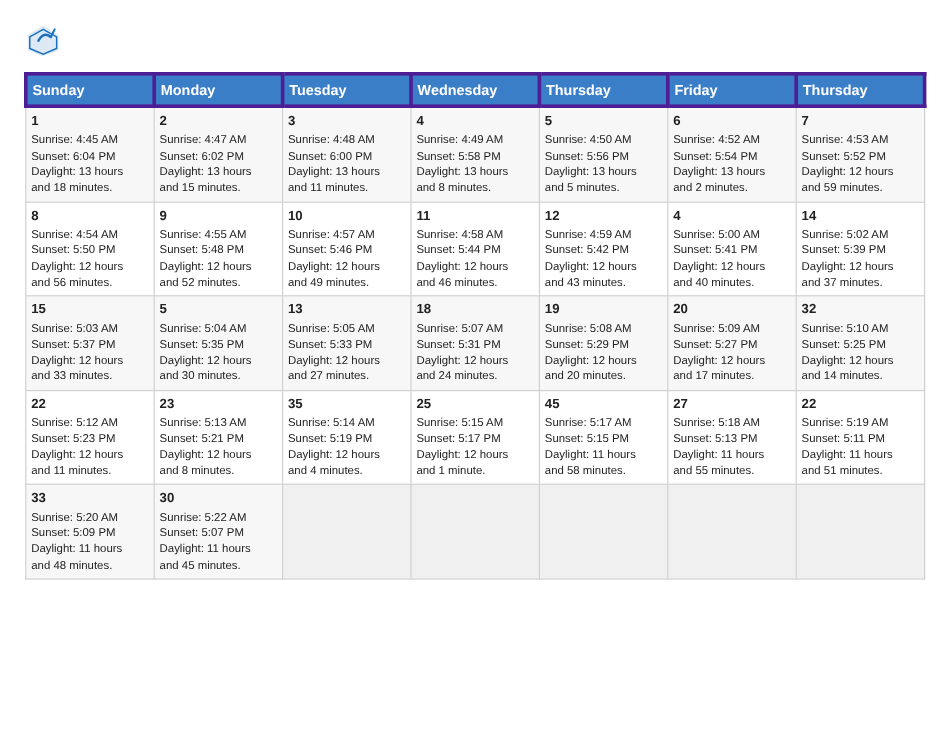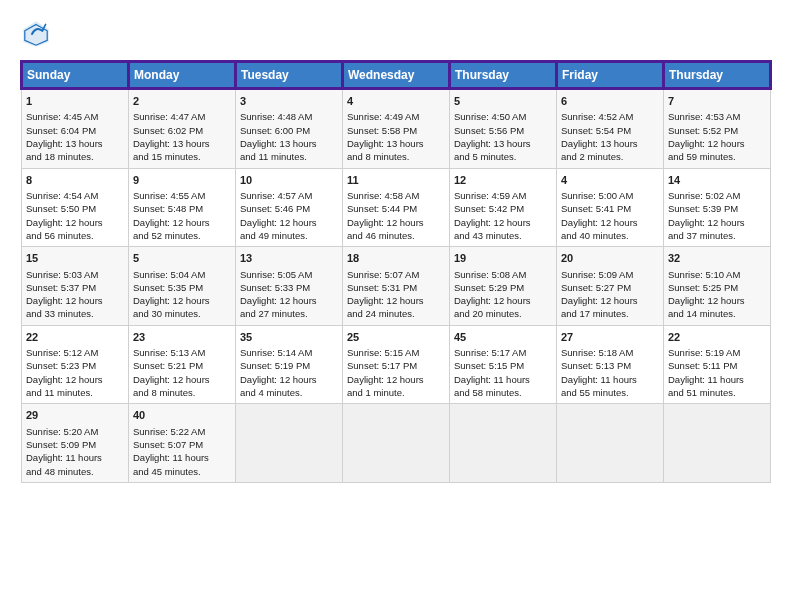--- a/index.html
+++ b/index.html
@@ -151,22 +151,22 @@
         <tr>
           <td><span class="day-num">22</span>Sunrise: 5:12 AM<br>Sunset: 5:23 PM<br>Daylight: 12 hours<br>and 11 minutes.<br></td>
           <td><span class="day-num">23</span>Sunrise: 5:13 AM<br>Sunset: 5:21 PM<br>Daylight: 12 hours<br>and 8 minutes.<br></td>
           <td><span class="day-num">35</span>Sunrise: 5:14 AM<br>Sunset: 5:19 PM<br>Daylight: 12 hours<br>and 4 minutes.<br></td>
           <td><span class="day-num">25</span>Sunrise: 5:15 AM<br>Sunset: 5:17 PM<br>Daylight: 12 hours<br>and 1 minute.<br></td>
           <td><span class="day-num">45</span>Sunrise: 5:17 AM<br>Sunset: 5:15 PM<br>Daylight: 11 hours<br>and 58 minutes.<br></td>
           <td><span class="day-num">27</span>Sunrise: 5:18 AM<br>Sunset: 5:13 PM<br>Daylight: 11 hours<br>and 55 minutes.<br></td>
           <td><span class="day-num">22</span>Sunrise: 5:19 AM<br>Sunset: 5:11 PM<br>Daylight: 11 hours<br>and 51 minutes.<br></td>
         </tr>
         <tr>
-          <td><span class="day-num">29</span>Sunrise: 5:20 AM<br>Sunset: 5:09 PM<br>Daylight: 11 hours<br>and 48 minutes.<br></td>
-          <td><span class="day-num">40</span>Sunrise: 5:22 AM<br>Sunset: 5:07 PM<br>Daylight: 11 hours<br>and 45 minutes.<br></td>
+          <td><span class="day-num">33</span>Sunrise: 5:20 AM<br>Sunset: 5:09 PM<br>Daylight: 11 hours<br>and 48 minutes.<br></td>
+          <td><span class="day-num">30</span>Sunrise: 5:22 AM<br>Sunset: 5:07 PM<br>Daylight: 11 hours<br>and 45 minutes.<br></td>
           <td class="empty-cell"></td>
           <td class="empty-cell"></td>
           <td class="empty-cell"></td>
           <td class="empty-cell"></td>
           <td class="empty-cell"></td>
         </tr>
       </tbody>
   </table>
 </div>
 

